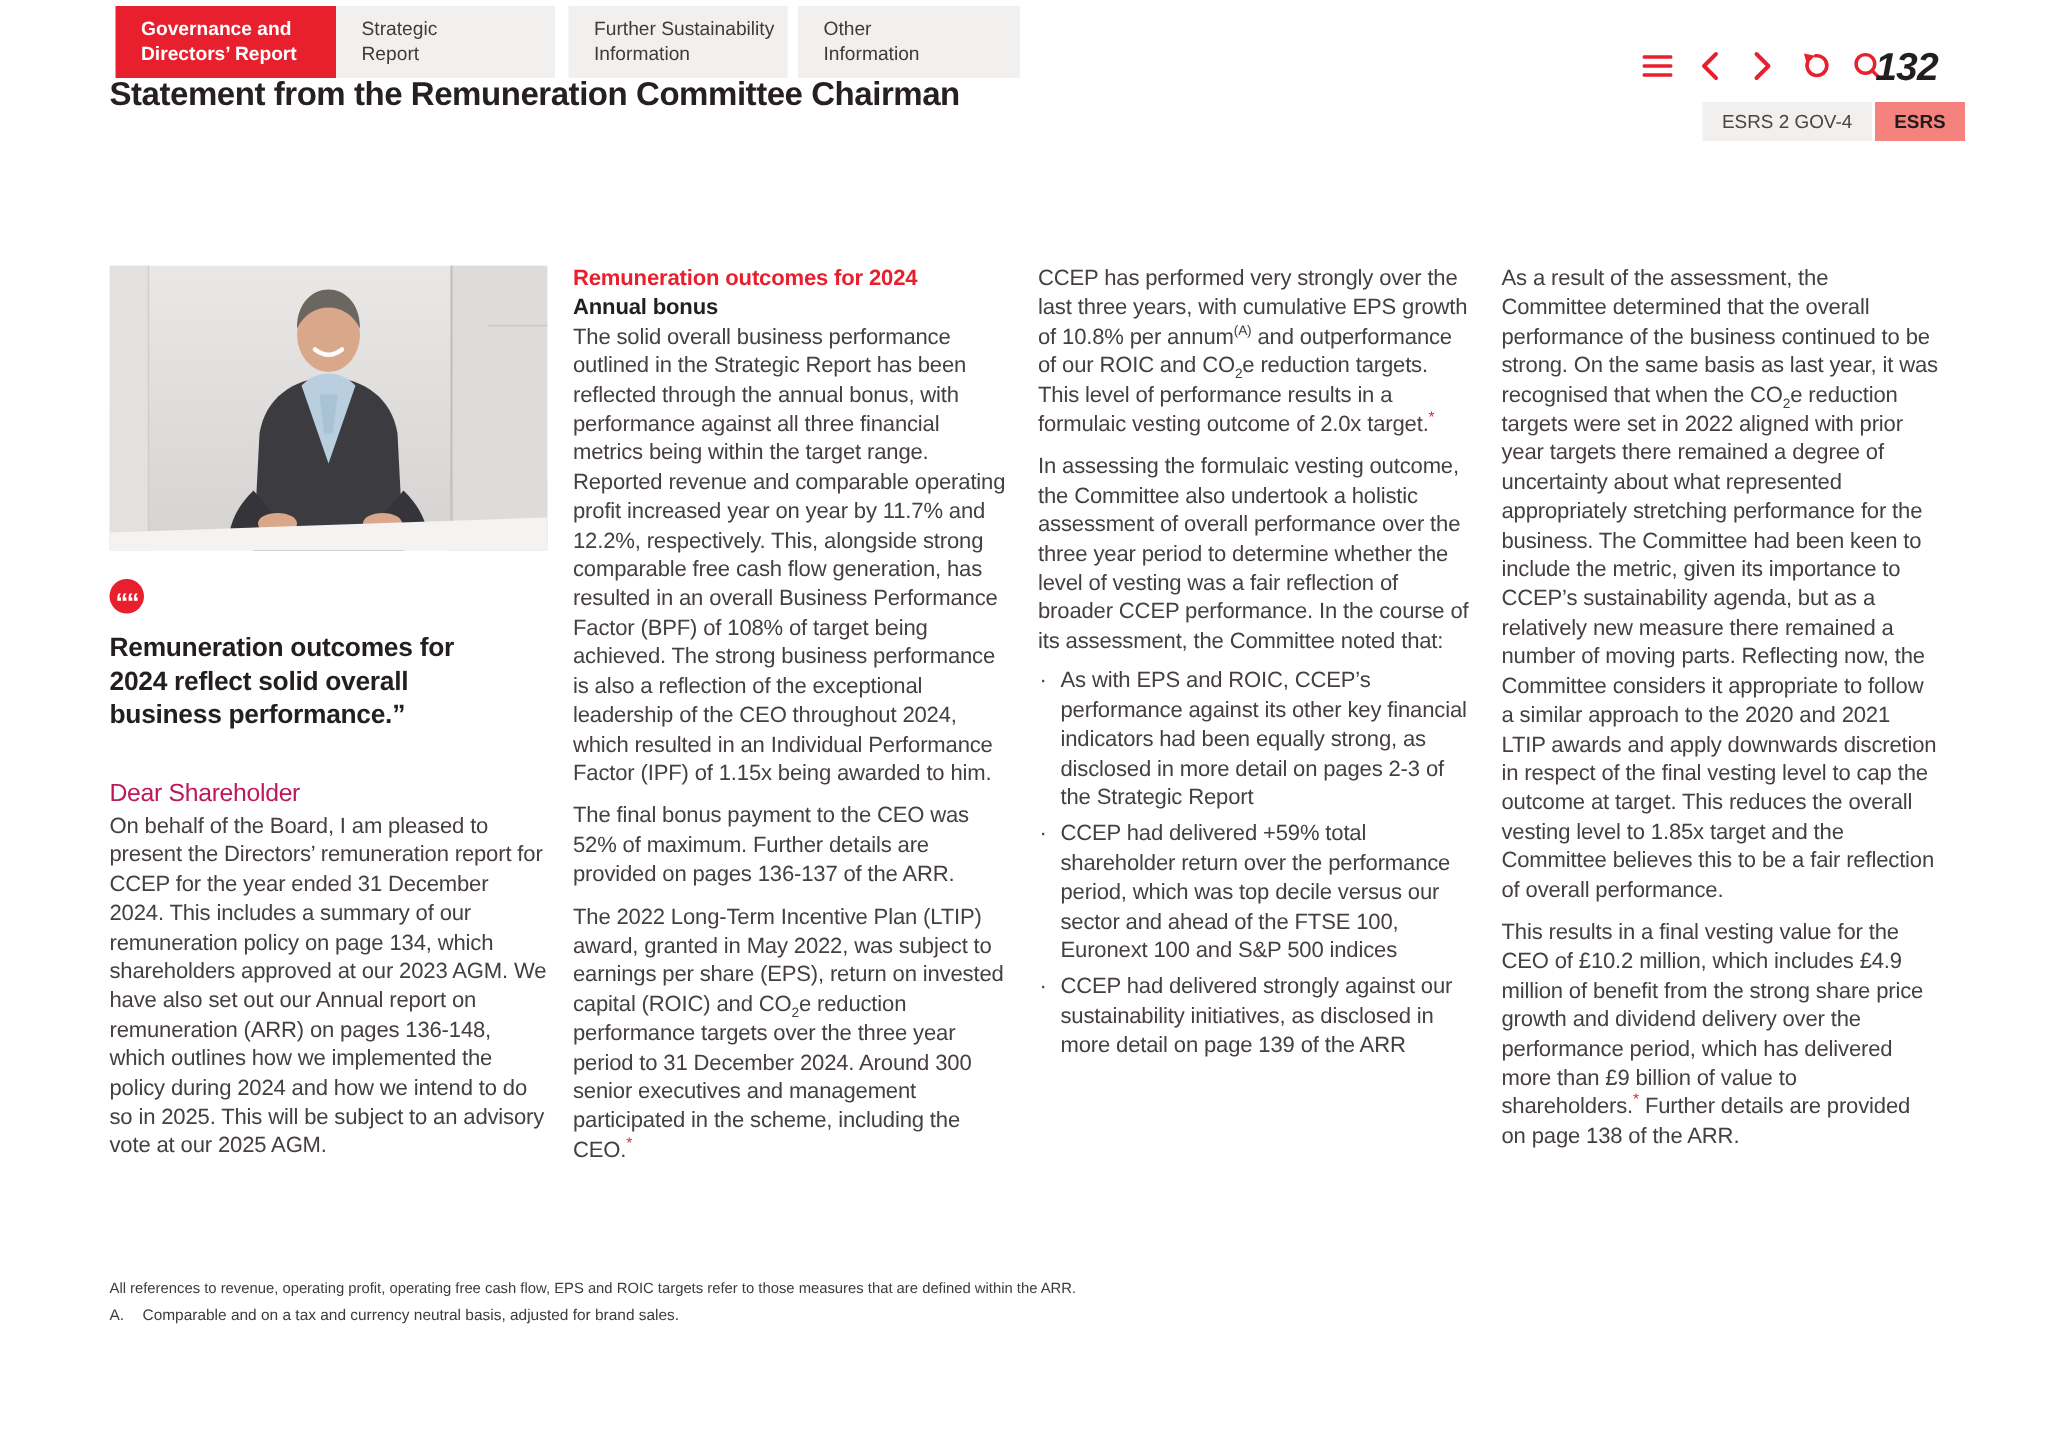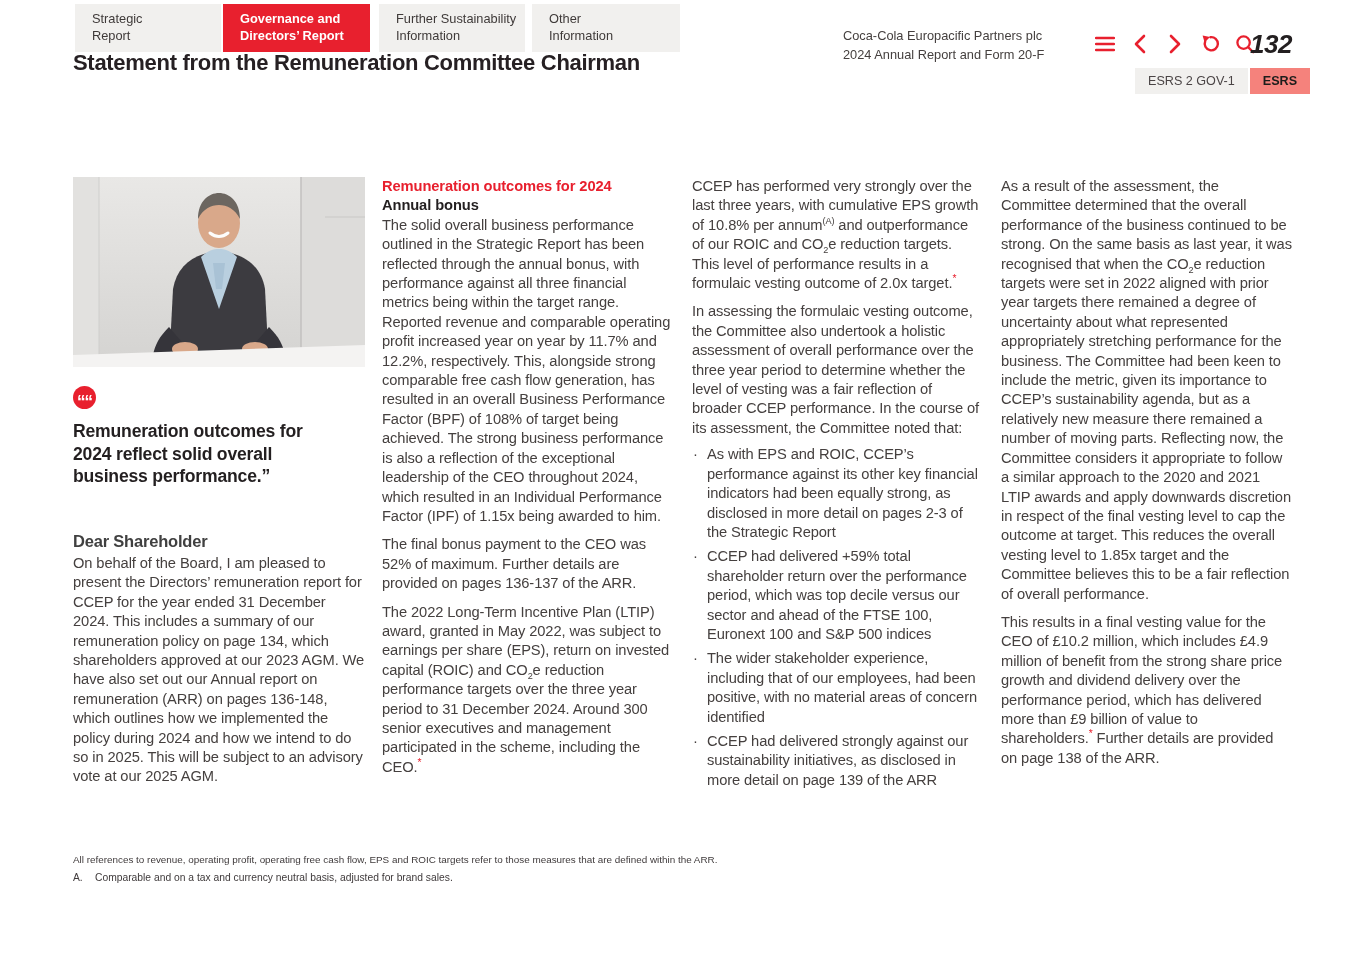--- a/index.html
+++ b/index.html
@@ -43,21 +43,21 @@
   .col.c2{left:382px;}
   .col.c3{left:692px;width:291px;}
   .col.c4{left:1001px;width:291px;}
 
   .photo{width:292px;height:190px;display:block;}
   .quote-icon{margin-top:19px;width:23px;height:23px;border-radius:50%;background:var(--red);
               color:#fff;font-weight:bold;display:flex;align-items:flex-start;justify-content:center;}
   .quote-icon span{font-size:17px;line-height:1;margin-top:7px;letter-spacing:-1px;}
   .quote{margin-top:11px;font-size:17.6px;line-height:22.5px;font-weight:bold;color:#231f20;
          white-space:pre-line;letter-spacing:-0.2px;}
-  .dear{margin-top:44px;font-size:16.5px;font-weight:bold;color:#404040;letter-spacing:-0.2px;}
+  .dear{margin-top:32px;font-size:16.5px;font-weight:normal;color:#be185d;letter-spacing:-0.2px;}
   .col p{margin:0 0 0 0;}
   .col p + p{margin-top:9px;}
   .redhead{color:var(--red);font-weight:bold;}
   .subhead{font-weight:bold;color:#231f20;}
   .subhead.gap{margin-top:9px;}
   .c1 .body-first{margin-top:3px;}
 
   sub{font-size:62%;line-height:0;}
   sup{font-size:62%;line-height:0;}
   sup.ast{color:var(--red);font-size:70%;}
@@ -71,34 +71,30 @@
   .footnote1{position:absolute;left:73px;top:854px;font-size:9.9px;color:#3f3a3b;letter-spacing:0;}
   .footnote2{position:absolute;left:73px;top:872px;font-size:10.3px;color:#3f3a3b;}
   .footnote2 .marker{display:inline-block;width:22px;}
 </style>
 </head>
 <body>
 
 <div class="page">
 
   <nav class="tabbar">
+    <div class="tab t2 active">Governance and
+Directors’ Report</div>
     <div class="tab t1">Strategic
 Report</div>
-    <div class="tab t2 active">Governance and
-Directors’ Report</div>
     <div class="tab t4">Further Sustainability
 Information</div>
     <div class="tab t5">Other
 Information</div>
   </nav>
 
-  <div class="brandline">
-    <div>Coca-Cola Europacific Partners plc</div>
-    <div>2024 Annual Report and Form 20-F</div>
-  </div>
 
   <div class="navicons">
     <button class="iconbtn" title="Menu">
       <svg width="20" height="16" viewBox="0 0 20 16">
           <g stroke="#e8202e" stroke-width="2.4" stroke-linecap="round">
             <line x1="1" y1="2" x2="19" y2="2"></line>
             <line x1="1" y1="8" x2="19" y2="8"></line>
             <line x1="1" y1="14" x2="19" y2="14"></line>
           </g>
         </svg>
@@ -123,21 +119,21 @@
       <svg width="20" height="20" viewBox="0 0 20 20">
           <circle cx="8.6" cy="8.6" r="6.2" fill="none" stroke="#e8202e" stroke-width="2.3"></circle>
           <line x1="13.4" y1="13.4" x2="18.2" y2="18.2" stroke="#e8202e" stroke-width="2.3" stroke-linecap="round"></line>
         </svg>
     </button>
   </div>
 
   <div class="pagenum">132</div>
 
   <div class="badges">
-    <div class="badge">ESRS 2 GOV-1</div>
+    <div class="badge">ESRS 2 GOV-4</div>
     <div class="badge esrs">ESRS</div>
   </div>
 
   <h1 class="title" style="margin:0;">Statement from the Remuneration Committee Chairman</h1>
 
   <div class="col c1">
     <svg class="photo" viewBox="0 0 292 190" preserveAspectRatio="none">
       <defs>
         <linearGradient id="bgg" x1="0" y1="0" x2="0" y2="1">
           <stop offset="0" stop-color="#e9e8e6"></stop>
@@ -184,21 +180,20 @@
     <p>The final bonus payment to the CEO was 52% of maximum. Further details are provided on pages 136-137 of the ARR.</p>
     <p><span>The 2022 Long-Term Incentive Plan (LTIP) award, granted in May 2022, was subject to earnings per share (EPS), return on invested capital (ROIC) and CO</span><sub>2</sub><span>e reduction performance targets over the three year period to 31 December 2024. Around 300 senior executives and management participated in the scheme, including the CEO.</span><sup class="ast">*</sup></p>
   </div>
 
   <div class="col c3">
     <p><span>CCEP has performed very strongly over the last three years, with cumulative EPS growth of 10.8% per annum</span><sup>(A)</sup><span> and outperformance of our ROIC and CO</span><sub>2</sub><span>e reduction targets. This level of performance results in a formulaic vesting outcome of 2.0x target.</span><sup class="ast">*</sup></p>
     <p>In assessing the formulaic vesting outcome, the Committee also undertook a holistic assessment of overall performance over the three year period to determine whether the level of vesting was a fair reflection of broader CCEP performance. In the course of its assessment, the Committee noted that:</p>
     <ul class="bullets">
         <li>As with EPS and ROIC, CCEP’s performance against its other key financial indicators had been equally strong, as disclosed in more detail on pages 2-3 of the Strategic Report</li>
         <li>CCEP had delivered +59% total shareholder return over the performance period, which was top decile versus our sector and ahead of the FTSE 100, Euronext 100 and S&amp;P 500 indices</li>
-        <li>The wider stakeholder experience, including that of our employees, had been positive, with no material areas of concern identified</li>
         <li>CCEP had delivered strongly against our sustainability initiatives, as disclosed in more detail on page 139 of the ARR</li>
       </ul>
   </div>
 
   <div class="col c4">
     <p><span>As a result of the assessment, the Committee determined that the overall performance of the business continued to be strong.  On the same basis as last year, it was recognised that when the CO</span><sub>2</sub><span>e reduction targets were set in 2022 aligned with prior year targets there remained a degree of uncertainty about what represented appropriately stretching performance for the business. The Committee had been keen to include the metric, given its importance to CCEP’s sustainability agenda, but as a relatively new measure there remained a number of moving parts. Reflecting now, the Committee considers it appropriate to follow a similar approach to the 2020 and 2021 LTIP awards and apply downwards discretion in respect of the final vesting level to cap the outcome at target. This reduces the overall vesting level to 1.85x target and the Committee believes this to be a fair reflection of overall performance.</span></p>
     <p><span>This results in a final vesting value for the CEO of £10.2 million, which includes £4.9 million of benefit from the strong share price growth and dividend delivery over the performance period, which has delivered more than £9 billion of value to shareholders.</span><sup class="ast">*</sup><span> Further details are provided on page 138 of the ARR.</span></p>
   </div>
 
   <div class="footnote1">All references to revenue, operating profit, operating free cash flow, EPS and ROIC targets refer to those measures that are defined within the ARR.</div>

